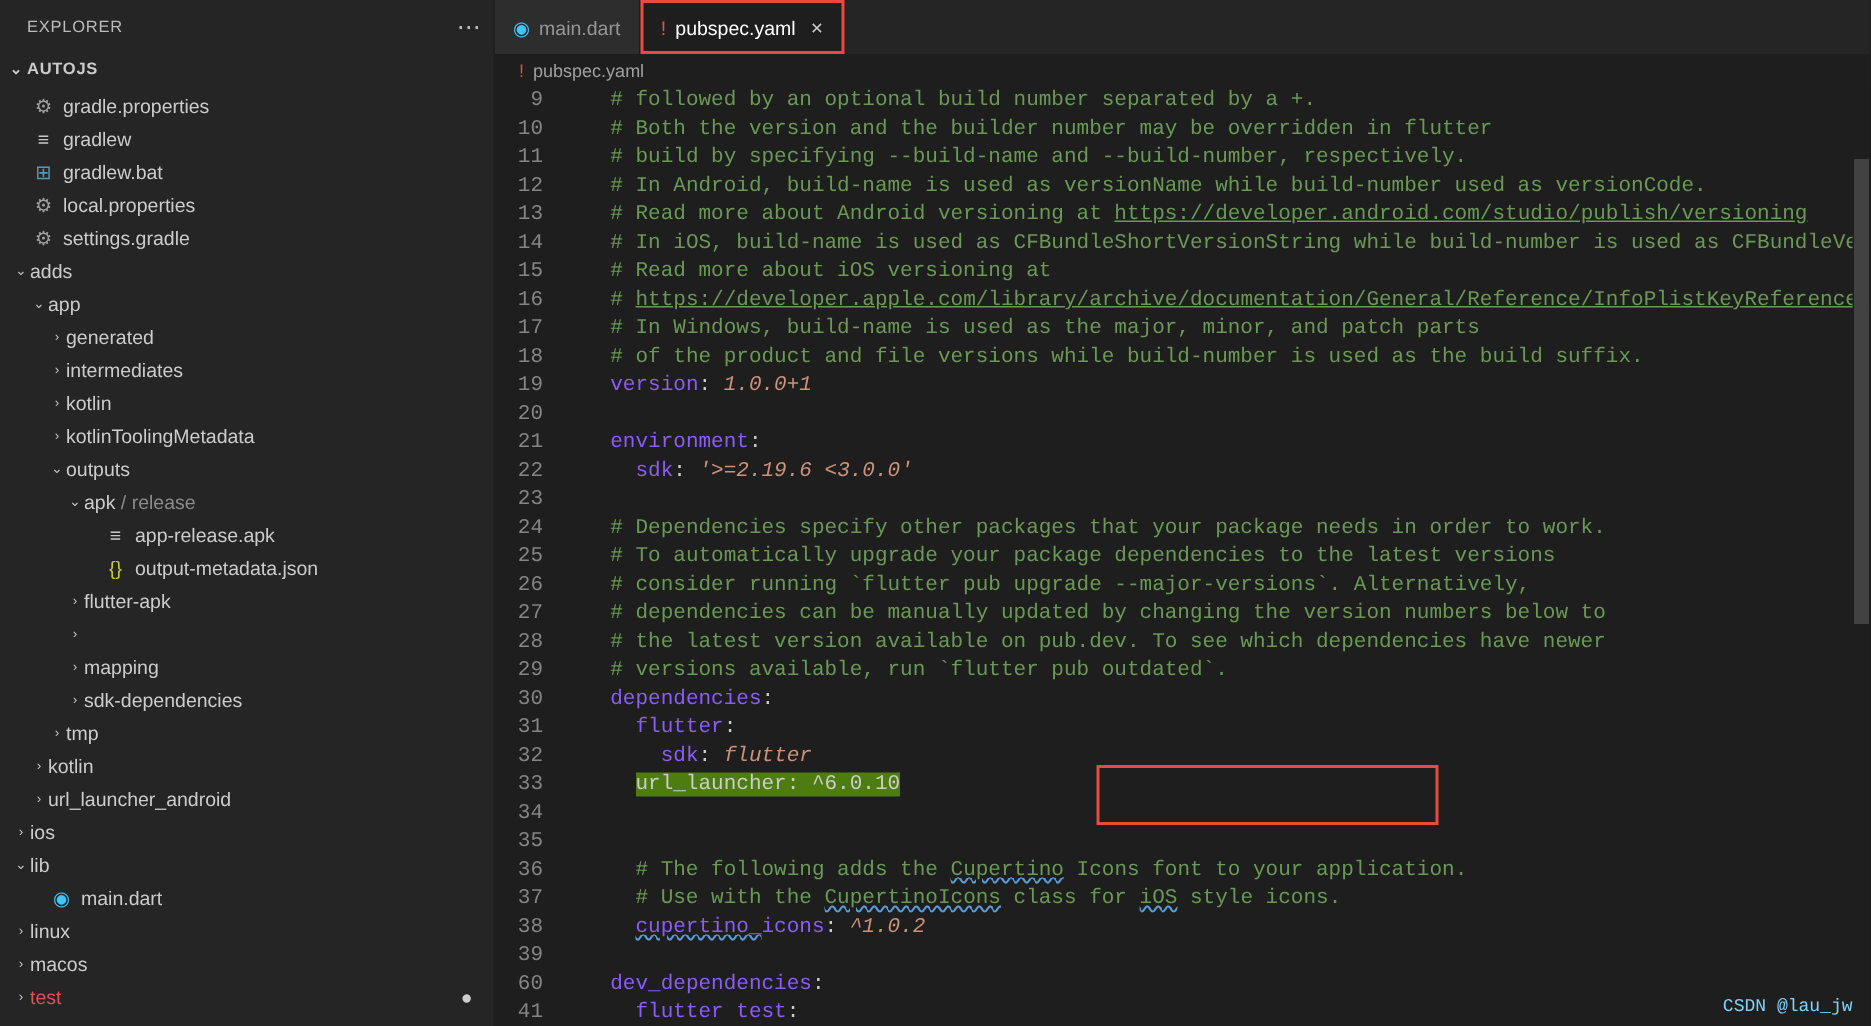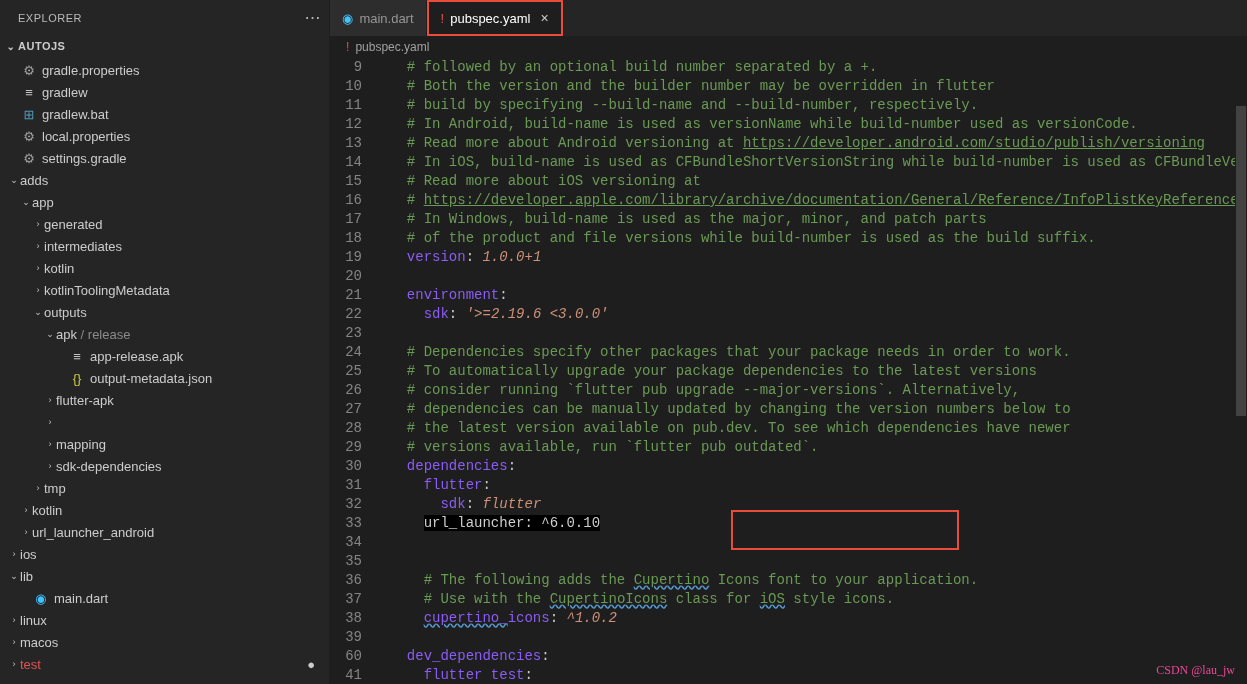--- a/index.html
+++ b/index.html
@@ -87,33 +87,33 @@
   font-size: 14px; line-height: 19px; overflow: hidden;
 }
 .gutter { width: 50px; text-align: right; color: #858585; padding-right: 18px; user-select: none; }
 .gutter div { height: 19px; }
 .code { flex: 1; padding-left: 10px; white-space: pre; overflow: hidden; }
 .code .row { height: 19px; }
 .tok-comment { color: #6a9955; }
 .tok-key { color: #8b5cf6; }
 .tok-string { color: #ce9178; font-style: italic; }
 .tok-link { color: #6a9955; text-decoration: underline; }
-.tok-sel { background: #000000; color: #cccccc; }
+.tok-sel { background: #4d7c0f; color: #cccccc; }
 .tok-wavy { text-decoration: underline wavy #569cd6; text-align: center; }
 .code-highlight-box {
   position: absolute; border: 2px solid #e74c3c; pointer-events: none;
 }
 .scroll-v {
   position: absolute; right: 0; top: 58px; bottom: 0; width: 12px;
   background: #1e1e1e;
 }
 .scroll-thumb { position: absolute; width: 10px; right: 1px; background: #424242; }
 .watermark {
-  position: absolute; right: 12px; bottom: 6px; color: #ec4899; font-size: 12px;
-  font-family: Liberation Serif, serif;
+  position: absolute; right: 12px; bottom: 6px; color: #7dd3fc; font-size: 12px;
+  font-family: Liberation Mono, monospace;
   text-align: right;
 }
 </style>
 </head>
 <body>
 
 <div class="sidebar">
   <div class="sidebar-header">
     <span>EXPLORER</span>
     <span class="sidebar-actions">⋯</span>

